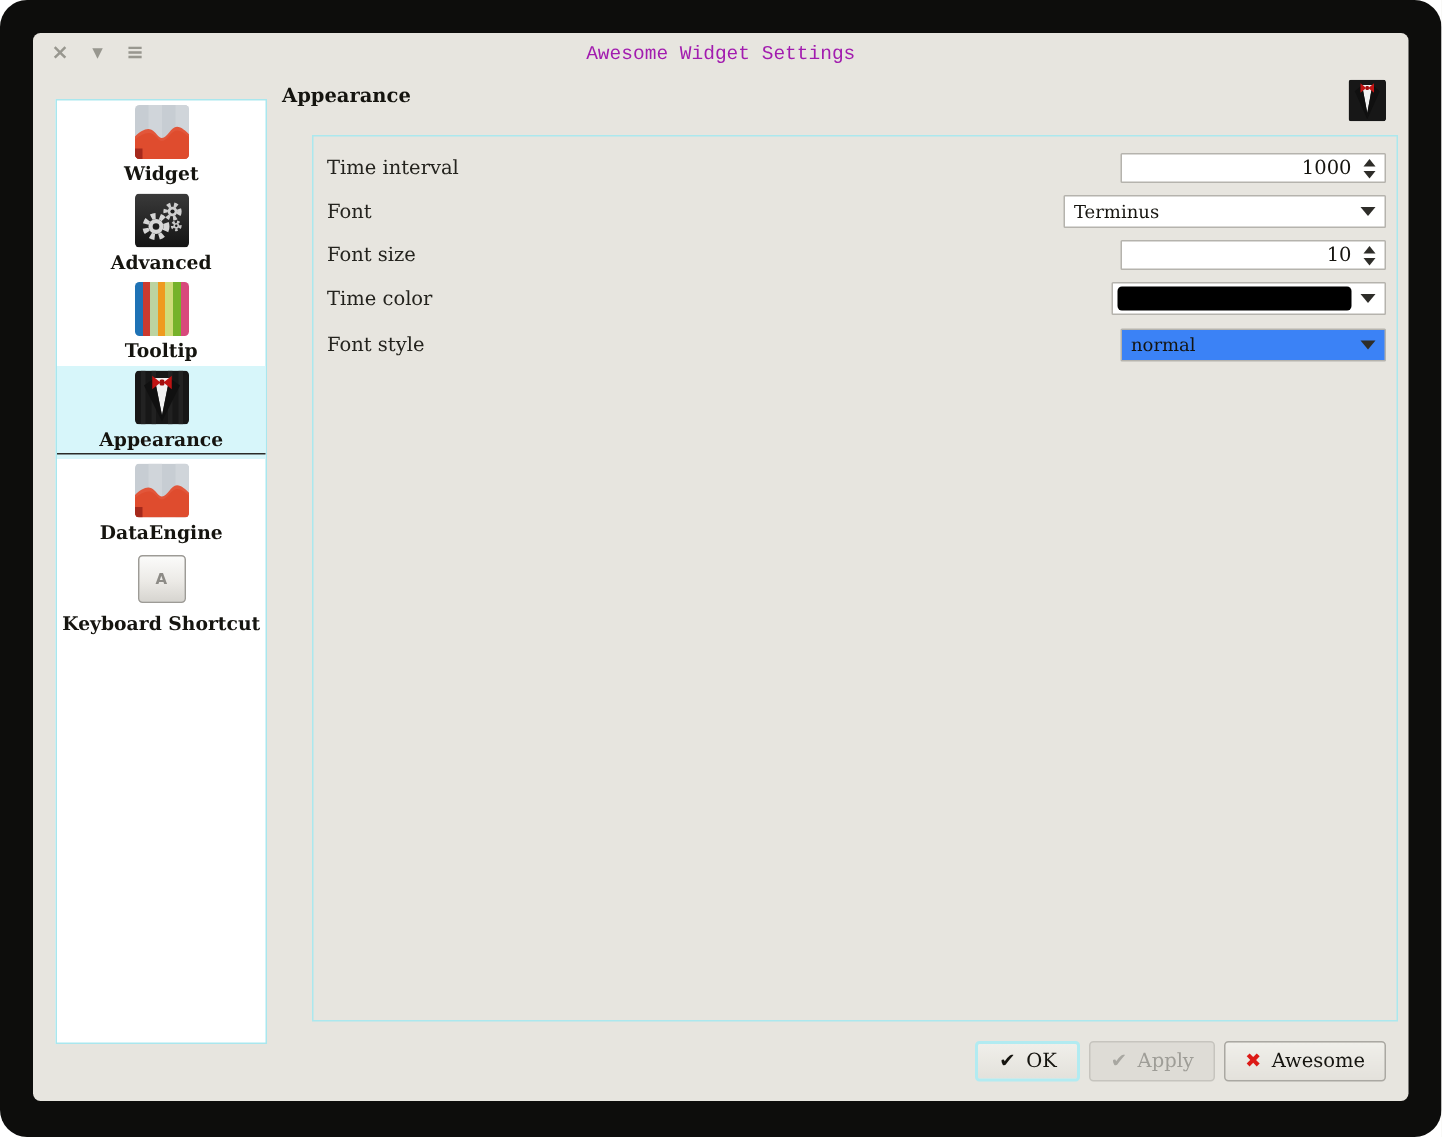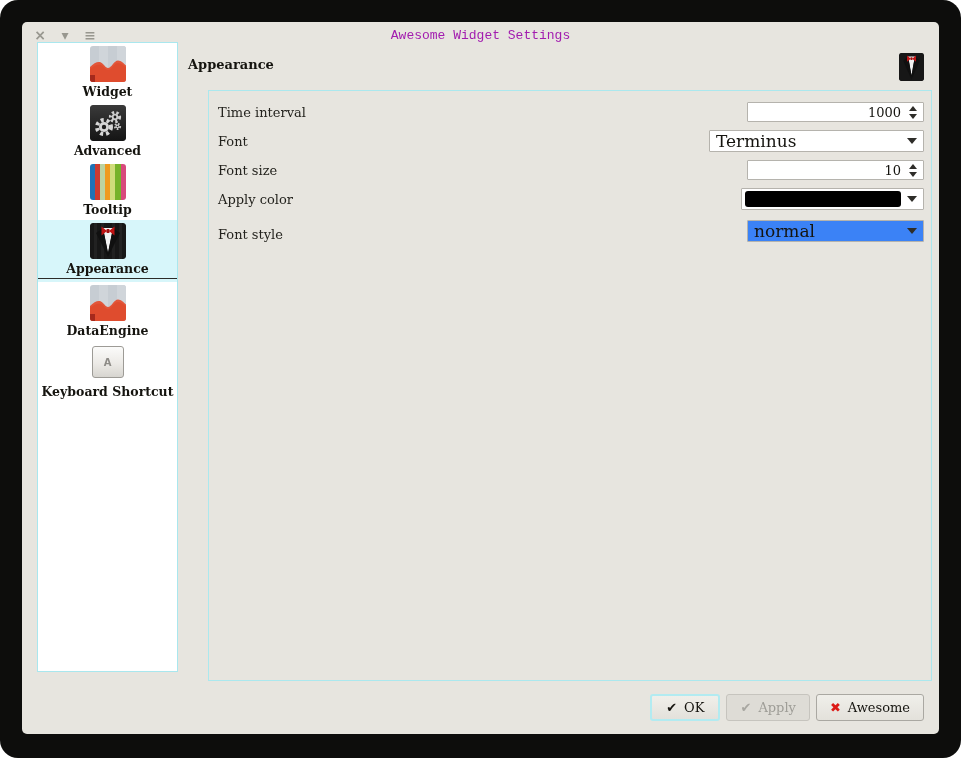--- a/index.html
+++ b/index.html
@@ -11,21 +11,21 @@
 
   
   .titlebar{position:absolute;left:0;top:0;width:100%;height:28px;}
   .tb-icons{position:absolute;left:10px;top:5px;display:flex;gap:9px;align-items:center;}
   .tb-icon{color:#98978f;font-size:14px;line-height:16px;width:16px;text-align:center;
            font-family:"DejaVu Sans",sans-serif;font-weight:bold;cursor:default;}
   .tb-title{position:absolute;left:0;right:0;top:6px;text-align:center;
             font-size:13px;color:#a21caf;font-family:Liberation Mono, monospace;}
 
   
-  .sidebar{position:absolute;left:15px;top:20px;width:141px;height:630px;
+  .sidebar{position:absolute;left:15px;top:44px;width:141px;height:630px;
            background:#ffffff;border:1px solid #a9e7ee;box-sizing:border-box;}
   .side-item{width:100%;padding-top:3px;text-align:center;cursor:pointer;}
   .side-item .icon-wrap{width:36px;height:36px;margin:0 auto;border-radius:3px;
             overflow:hidden;position:relative;}
   .side-item .side-label{display:block;font-size:12.5px;font-weight:bold;color:#15140f;
             line-height:15px;margin-top:2px;padding-bottom:3px;}
   .side-item.selected{background:#d7f6fa;padding-bottom:3px;}
   .side-item.selected .side-label{border-bottom:1px solid #2b2b28;padding-bottom:2px;margin-bottom:0;}
 
   
@@ -52,21 +52,21 @@
   .spin-btns{width:14px;display:flex;flex-direction:column;align-items:center;gap:3px;padding-right:3px;}
   .tri-up{width:0;height:0;border-left:4px solid transparent;border-right:4px solid transparent;
           border-bottom:5px solid #2e2d29;cursor:pointer;}
   .tri-down{width:0;height:0;border-left:4px solid transparent;border-right:4px solid transparent;
           border-top:5px solid #2e2d29;cursor:pointer;}
 
   .combobox{height:22px;border:1px solid #b5b3ad;box-sizing:border-box;display:flex;
             align-items:center;border-radius:1px;cursor:pointer;}
   .combobox.white{background:#ffffff;}
   .combobox.flat{background:#3b82f6;}
-  .combo-text{flex:1;font-size:17px;color:#15140f;padding-left:6px;text-align:left;
+  .combo-text{flex:1;font-size:12px;color:#15140f;padding-left:6px;text-align:left;
               white-space:nowrap;overflow:hidden;}
   .combo-arrow{width:0;height:0;border-left:5px solid transparent;border-right:5px solid transparent;
                border-top:6px solid #2e2d29;margin-right:6px;}
   .color-swatch{flex:1;height:16px;margin-left:3px;border-radius:3px;}
 
   
   .footer{position:absolute;right:15px;top:672px;display:flex;gap:6px;}
   .btn{height:27px;box-sizing:border-box;border-radius:3px;display:flex;align-items:center;
        justify-content:center;padding:0 13px;font-size:13px;cursor:pointer;
        background:linear-gradient(180deg,#f0efea 0%,#e3e1db 100%);border:1px solid #aaa8a2;
@@ -219,28 +219,28 @@
         <div class="form-control spinbox">
           <span class="spin-value">10</span>
           <span class="spin-btns">
             <span class="tri-up"></span>
             <span class="tri-down"></span>
           </span>
         </div>
       </div>
 
       <div class="form-row" style="margin-bottom:7px;">
-        <span class="form-label">Apply color</span>
+        <span class="form-label">Time color</span>
         <div class="form-control combobox white" style="width:183px;">
           <span class="color-swatch" style="background: rgb(0, 0, 0);"></span>
           <span class="combo-arrow" style="margin-left:6px;"></span>
         </div>
       </div>
 
-      <div class="form-row" style="margin-bottom:2px;align-items:flex-end;">
+      <div class="form-row" style="margin-bottom:2px;">
         <span class="form-label">Font style</span>
         <div class="form-control combobox flat" style="width:177px;">
           <span class="combo-text">normal</span>
           <span class="combo-arrow"></span>
         </div>
       </div>
 
 
     </div>
 

